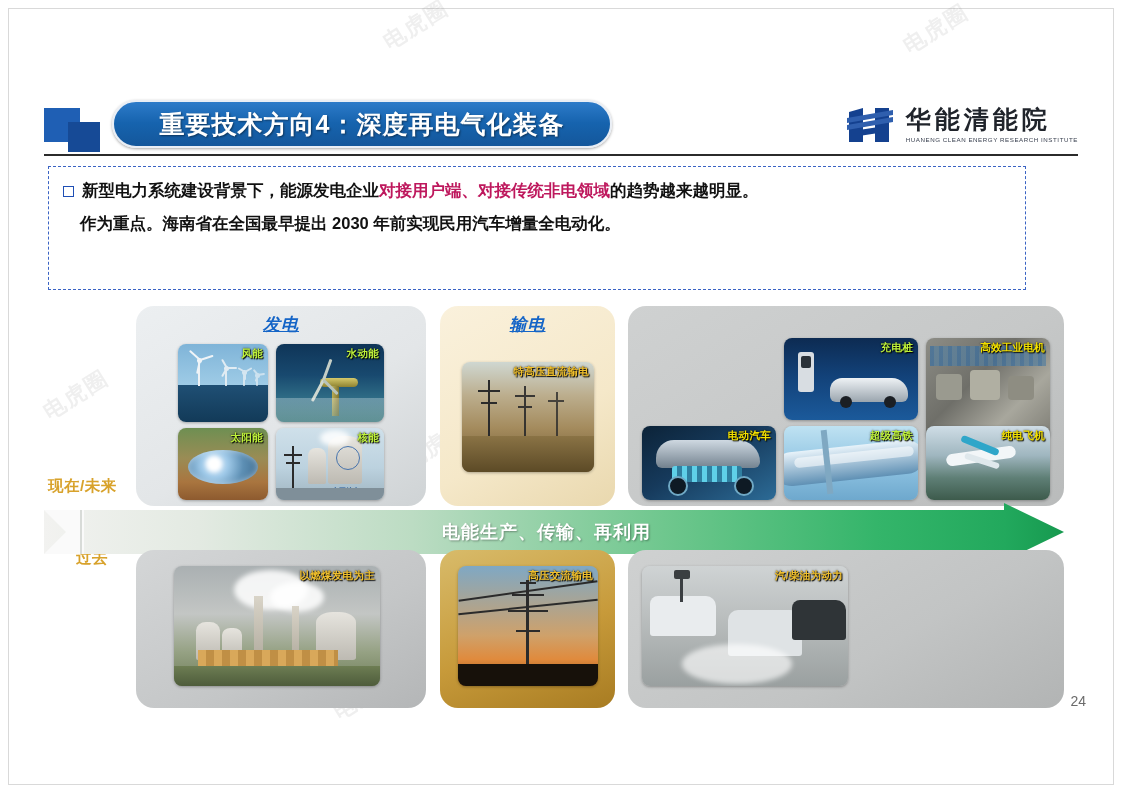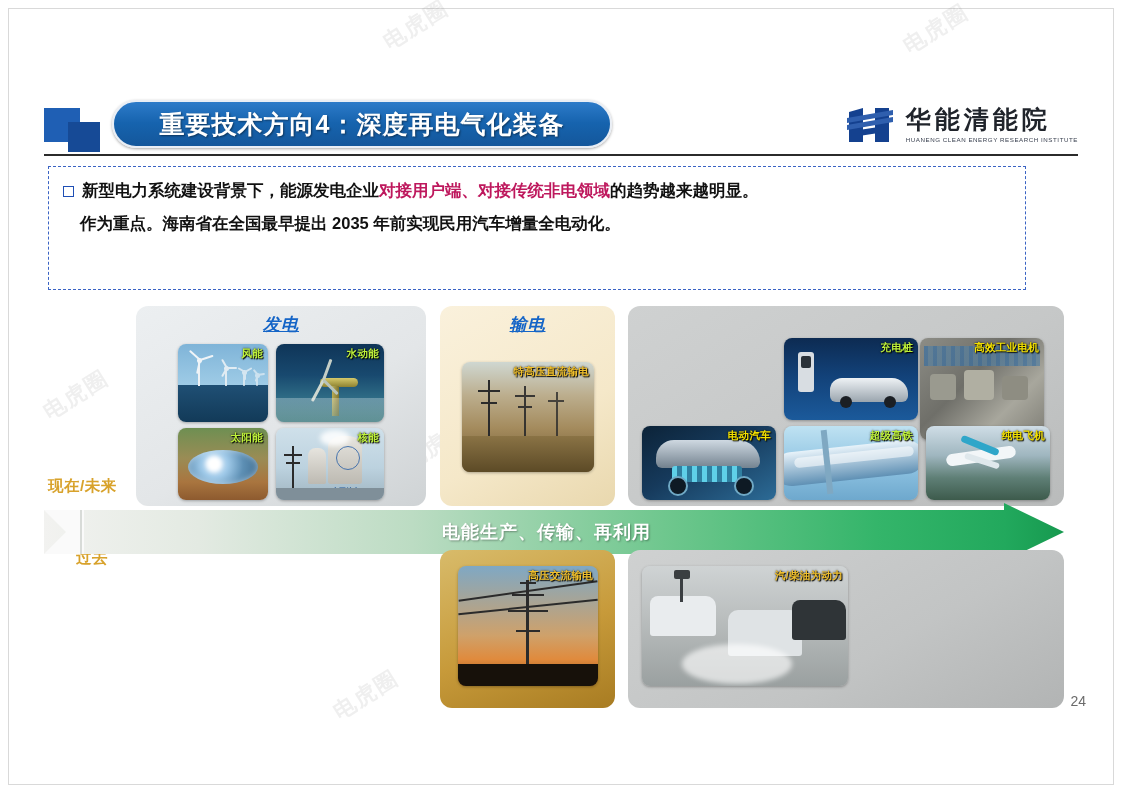--- a/index.html
+++ b/index.html
@@ -52,21 +52,21 @@
   .bullet-cont{font-size:16.5px;font-weight:bold;line-height:1.62;color:#111;padding-left:17px;margin-top:2px;}
 
   
   .diagram{position:absolute;left:44px;top:298px;width:1020px;height:412px;}
 
   .axis-label{position:absolute;font-size:15.5px;font-weight:bold;color:#d8a22b;letter-spacing:.5px;}
   .axis-now{left:4px;top:178px;}
   .axis-past{left:32px;top:250px;}
 
   
-  .panel{position:absolute;border-radius:12px;box-sizing:border-box;padding-left:8px;}
+  .panel{position:absolute;border-radius:18px;box-sizing:border-box;padding-left:8px;}
   .panel-head{
     position:absolute;left:0;right:0;top:7px;text-align:center;
     font-size:17px;font-weight:bold;font-style:italic;color:#1565c7;
     text-decoration:underline;letter-spacing:1px;
   }
 
   .p-gen-top{left:92px;top:8px;width:290px;height:200px;
     background:linear-gradient(150deg,#eceff1 0%,#e3e6e8 55%,#cfd3d5 100%);}
   .p-trans-top{left:396px;top:8px;width:175px;height:200px;
     background:linear-gradient(150deg,#faf1dc 0%,#f5e8c9 60%,#e9d8ae 100%);}
@@ -176,21 +176,21 @@
     <div class="header-rule"></div>
   </div>
 
   <div class="bullet-box">
     <div class="bullet">
       <div class="bullet-marker"></div>
       <div class="bullet-text">
         <span>新型电力系统建设背景下，能源发电企业</span><span class="hl">对接用户端、对接传统非电领域</span><span>的趋势越来越明显。</span>
       </div>
     </div>
-    <div class="bullet-cont">作为重点。海南省在全国最早提出 2035 年前实现民用汽车增量全电动化。</div>
+    <div class="bullet-cont">作为重点。海南省在全国最早提出 2030 年前实现民用汽车增量全电动化。</div>
   </div>
 
   <div class="diagram">
 
     <div class="axis-label axis-now">现在/未来</div>
     <div class="axis-label axis-past">过去</div>
 
     <div class="panel p-gen-top">
       <div class="panel-head">发电</div>
 
@@ -291,21 +291,21 @@
       <div class="tile" style="left:156px;top:32px;width:134px;height:82px;">
         <div class="sky" style="background:linear-gradient(180deg,#0d2b52 0%,#124178 45%,#1b5a9b 100%);"></div>
         <div style="position:absolute;left:14px;top:14px;width:16px;height:40px;background:#d8dde2;border-radius:3px;"></div>
         <div style="position:absolute;left:17px;top:18px;width:10px;height:12px;background:#2a3138;border-radius:2px;"></div>
         <div style="position:absolute;left:46px;top:40px;width:78px;height:24px;border-radius:12px 16px 6px 6px;background:linear-gradient(180deg,#eef2f5,#9aa5ae);"></div>
         <div style="position:absolute;left:56px;top:58px;width:12px;height:12px;border-radius:50%;background:#1b1f24;"></div>
         <div style="position:absolute;left:100px;top:58px;width:12px;height:12px;border-radius:50%;background:#1b1f24;"></div>
         <div class="cap cyan">充电桩</div>
       </div>
 
-      <div class="tile" style="left:292px;top:32px;width:124px;height:102px;">
+      <div class="tile" style="left:298px;top:32px;width:124px;height:102px;">
         <div class="sky" style="background:linear-gradient(135deg,#8d8d86 0%,#6f6f69 40%,#a8a79d 70%,#7d7c74 100%);"></div>
         <div style="position:absolute;left:10px;top:36px;width:26px;height:26px;border-radius:4px;background:#9a9a8f;"></div>
         <div style="position:absolute;left:44px;top:32px;width:30px;height:30px;border-radius:4px;background:#b0afa2;"></div>
         <div style="position:absolute;left:82px;top:38px;width:26px;height:24px;border-radius:4px;background:#8e8d82;"></div>
         <div style="position:absolute;left:4px;top:8px;width:116px;height:20px;background:repeating-linear-gradient(90deg,#3a6fa0 0 4px,#557f9f 4px 9px);opacity:.7;"></div>
         <div class="cap">高效工业电机</div>
       </div>
 
       <div class="tile" style="left:14px;top:120px;width:134px;height:74px;">
         <div class="sky" style="background:linear-gradient(150deg,#0c2338 0%,#163a5c 45%,#2c6b96 100%);"></div>
@@ -334,20 +334,35 @@
     </div>
 
     <div class="arrow-band">
       <div class="arrow-body"></div>
       <div class="arrow-tail"></div>
       <div class="arrow-notch"></div>
       <div class="arrow-head"></div>
       <div class="arrow-text">电能生产、传输、再利用</div>
     </div>
 
+    <div class="panel p-gen-bot">
+      <div class="tile" style="left:38px;top:16px;width:206px;height:120px;">
+        <div class="sky" style="background:linear-gradient(180deg,#aab0b2 0%,#c3c6c4 40%,#95a183 72%,#6f7d59 100%);"></div>
+        <div class="smoke" style="left:60px;top:4px;width:74px;height:40px;"></div>
+        <div class="smoke" style="left:96px;top:16px;width:54px;height:30px;"></div>
+        <div class="stack" style="left:80px;top:30px;width:9px;height:62px;"></div>
+        <div class="stack" style="left:118px;top:40px;width:7px;height:52px;"></div>
+        <div class="cool" style="left:142px;top:46px;width:40px;height:48px;"></div>
+        <div class="cool" style="left:22px;top:56px;width:24px;height:38px;"></div>
+        <div class="cool" style="left:48px;top:62px;width:20px;height:32px;"></div>
+        <div style="position:absolute;left:24px;bottom:18px;width:140px;height:18px;background:repeating-linear-gradient(90deg,#d9a85a 0 8px,#c08f45 8px 16px);"></div>
+        <div style="position:absolute;left:0;bottom:0;width:100%;height:20px;background:linear-gradient(180deg,#6d7d53,#4e5c3b);"></div>
+        <div class="cap gold">以燃煤发电为主</div>
+      </div>
+    </div>
 
     <div class="panel p-trans-bot">
       <div class="tile" style="left:18px;top:16px;width:140px;height:120px;">
         <div class="sky" style="background:linear-gradient(180deg,#7fa8c4 0%,#cfa16a 58%,#e08a3c 78%,#8a4c1c 100%);"></div>
         <div class="tower" style="left:48px;top:14px;width:44px;height:88px;">
           <i style="left:20px;top:0;width:3px;height:88px;"></i>
           <i style="left:6px;top:14px;width:32px;height:2px;"></i>
           <i style="left:2px;top:30px;width:40px;height:2px;"></i>
           <i style="left:10px;top:50px;width:24px;height:2px;"></i>
           <i style="left:14px;top:2px;width:16px;height:2px;"></i>

